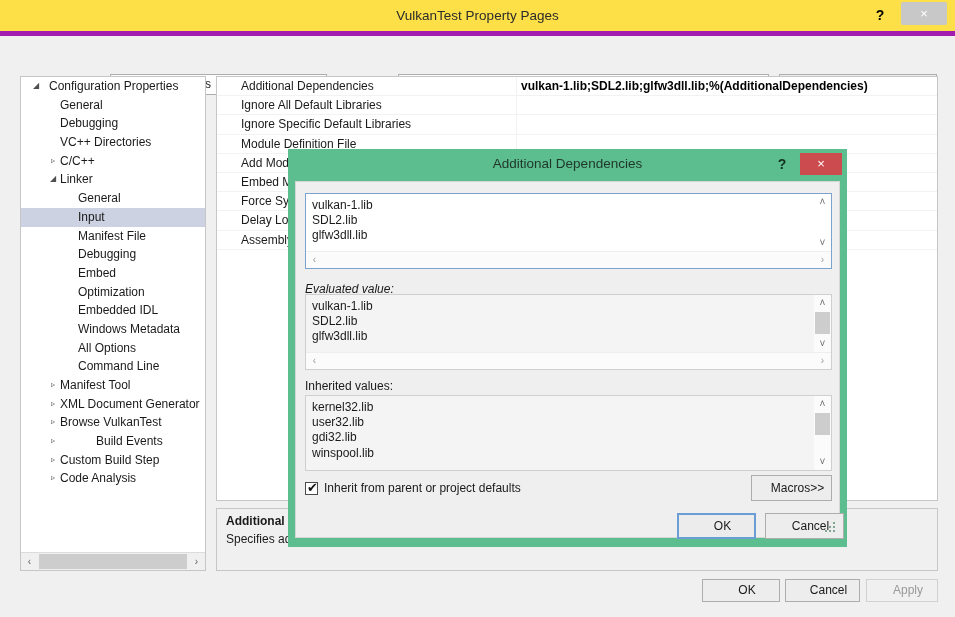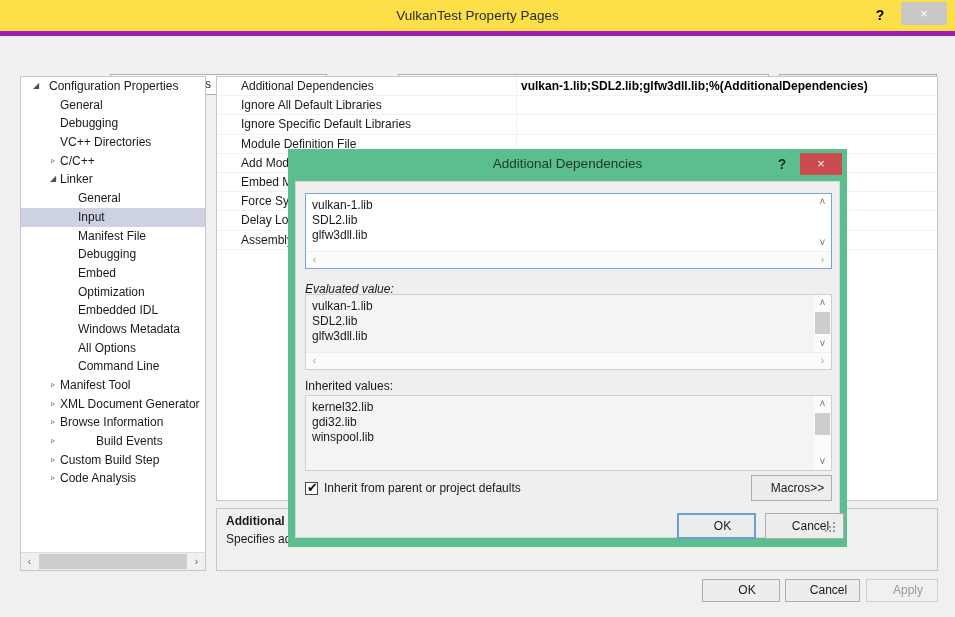--- a/index.html
+++ b/index.html
@@ -281,21 +281,21 @@
         <div class="tnode">
           <span class="glyph" style="left: 26px;">▹</span>
           <span class="tlabel" style="left: 39px;">Manifest Tool</span>
         </div>
         <div class="tnode">
           <span class="glyph" style="left: 26px;">▹</span>
           <span class="tlabel" style="left: 39px;">XML Document Generator</span>
         </div>
         <div class="tnode">
           <span class="glyph" style="left: 26px;">▹</span>
-          <span class="tlabel" style="left: 39px;">Browse Information</span>
+          <span class="tlabel" style="left: 39px;">Browse VulkanTest</span>
         </div>
         <div class="tnode">
           <span class="glyph" style="left: 26px;">▹</span>
           <span class="tlabel" style="left: 31px; margin-left: 44px;">Build Events</span>
         </div>
         <div class="tnode">
           <span class="glyph" style="left: 26px;">▹</span>
           <span class="tlabel" style="left: 39px;">Custom Build Step</span>
         </div>
         <div class="tnode">
@@ -405,20 +405,21 @@
         <div class="hbar">
           <div class="lf">‹</div>
           <div class="rt">›</div>
         </div>
       </div>
 
       <div class="boxlabel" id="inh-label">Inherited values:</div>
       <div class="listbox readonly" id="inh-box">
         <div class="items" id="inh-items" style="bottom:0;">
             <div>kernel32.lib</div>
+            <div>user32.lib</div>
             <div>gdi32.lib</div>
             <div>winspool.lib</div>
           </div>
         <div class="vbar framed" style="bottom:0;">
           <div class="up">˄</div>
           <div class="vthumb" style="top:17px;height:22px;"></div>
           <div class="dn">˅</div>
         </div>
       </div>
 

